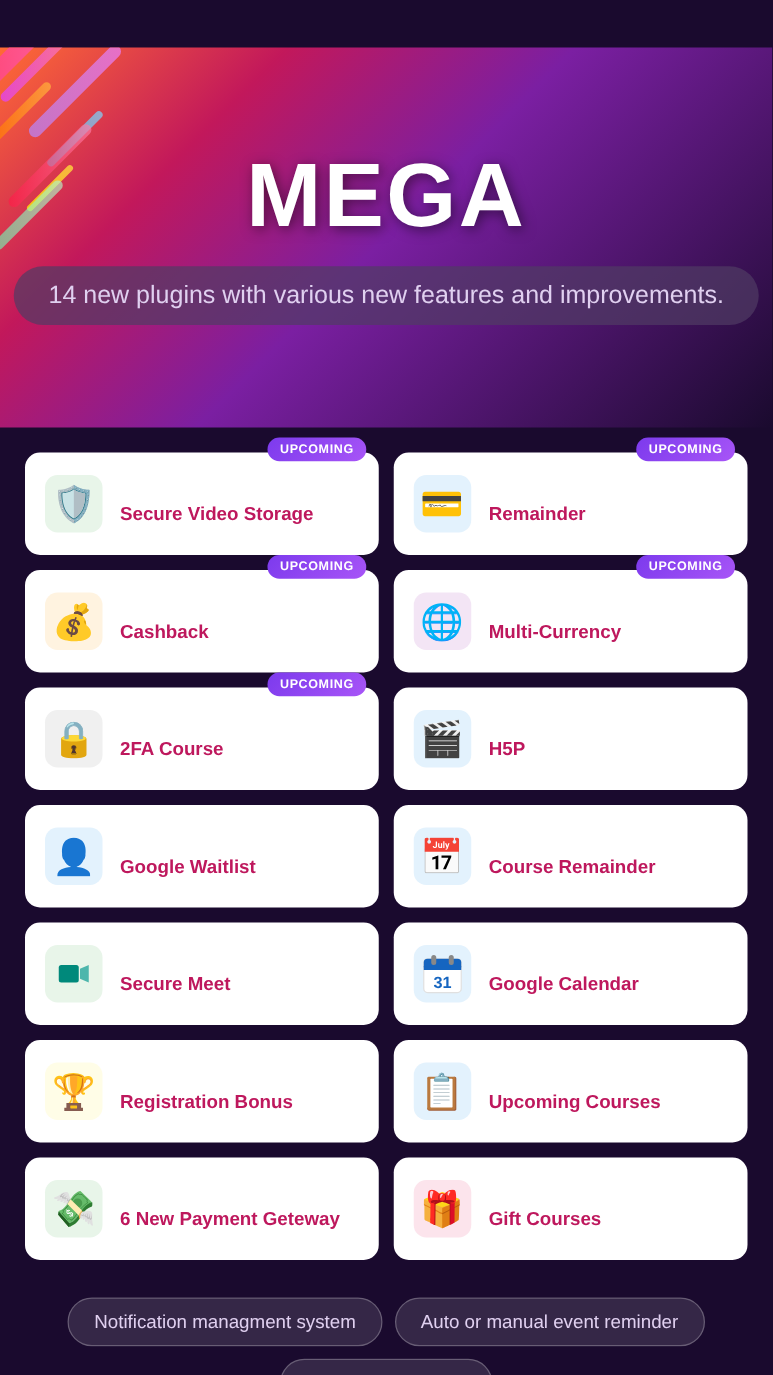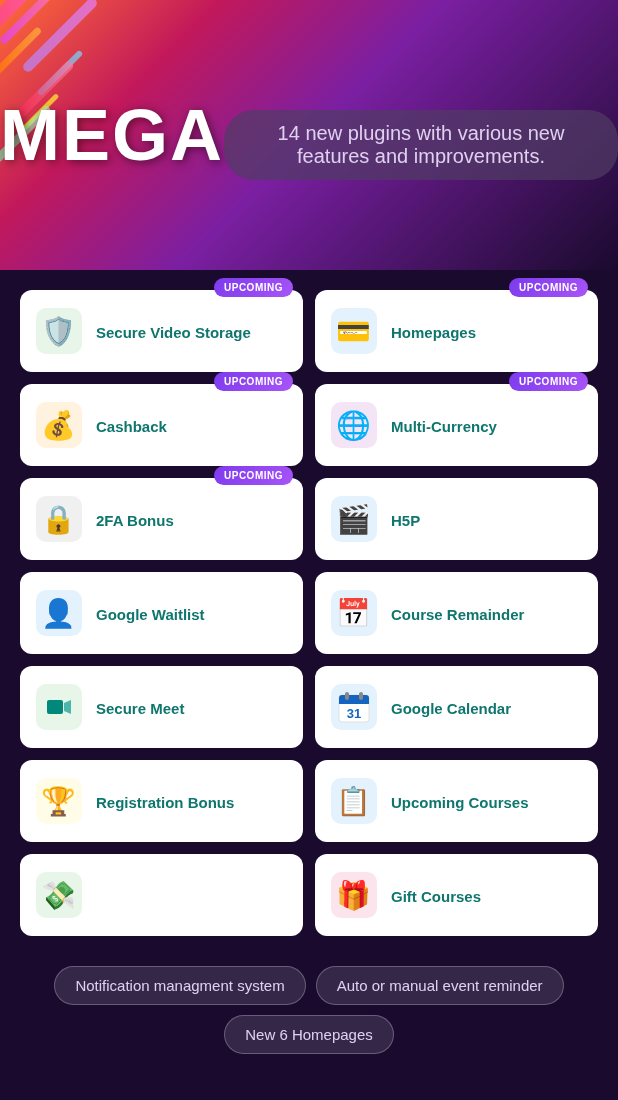--- a/index.html
+++ b/index.html
@@ -7,27 +7,28 @@
       width: 618px;
       min-height: 1100px;
       font-family: 'Arial', sans-serif;
       background: #1a0a2e;
       overflow-x: hidden;
     }
 
     .hero {
       position: relative;
       width: 100%;
-      height: 270px;
+      height: 304px;
       background: linear-gradient(135deg, #ff6b35 0%, #c2185b 25%, #7b1fa2 50%, #1a0a2e 100%);
       display: flex;
-      flex-direction: row;
+      flex-direction: column;
       align-items: center;
       justify-content: center;
       overflow: hidden;
+      margin-top: 38px;
     }
 
     .hero-stripes {
       position: absolute;
       top: 0; left: 0; right: 0; bottom: 0;
       overflow: hidden;
     }
 
     .hero-title {
       position: relative;
@@ -68,30 +69,30 @@
       grid-template-columns: 1fr 1fr;
       gap: 12px;
       margin-bottom: 20px;
     }
 
     .card {
       background: white;
       border-radius: 12px;
       padding: 18px 16px;
       display: flex;
-      align-items: flex-start;
+      align-items: center;
       gap: 14px;
       position: relative;
       min-height: 72px;
     }
 
     .card-label {
       font-size: 15px;
       font-weight: 600;
-      color: #0f766e;
+      color: #be185d;
       margin-top: 16px;
     }
 
     .badge {
       position: absolute;
       top: -12px;
       right: 10px;
       background: linear-gradient(135deg, #7c3aed, #a855f7);
       color: white;
       font-size: 10px;
@@ -167,38 +168,38 @@
   <div class="grid">
 
     <div class="card">
       <span class="badge">UPCOMING</span>
       <div class="icon-wrap bg-green">🛡️</div>
       <span class="card-label">Secure Video Storage</span>
     </div>
     <div class="card">
       <span class="badge">UPCOMING</span>
       <div class="icon-wrap bg-blue">💳</div>
-      <span class="card-label">Homepages</span>
+      <span class="card-label">Remainder</span>
     </div>
 
     <div class="card">
       <span class="badge">UPCOMING</span>
       <div class="icon-wrap bg-orange">💰</div>
       <span class="card-label">Cashback</span>
     </div>
     <div class="card">
       <span class="badge">UPCOMING</span>
       <div class="icon-wrap bg-purple">🌐</div>
       <span class="card-label">Multi-Currency</span>
     </div>
 
     <div class="card">
       <span class="badge">UPCOMING</span>
       <div class="icon-wrap bg-gray">🔒</div>
-      <span class="card-label">2FA Bonus</span>
+      <span class="card-label">2FA Course</span>
     </div>
     <div class="card">
       <div class="icon-wrap bg-blue">🎬</div>
       <span class="card-label">H5P</span>
     </div>
 
     <div class="card">
       <div class="icon-wrap bg-blue">👤</div>
       <span class="card-label">Google Waitlist</span>
     </div>
@@ -235,20 +236,21 @@
       <div class="icon-wrap bg-yellow">🏆</div>
       <span class="card-label">Registration Bonus</span>
     </div>
     <div class="card">
       <div class="icon-wrap bg-blue">📋</div>
       <span class="card-label">Upcoming Courses</span>
     </div>
 
     <div class="card">
       <div class="icon-wrap bg-green">💸</div>
+      <span class="card-label">6 New Payment Geteway</span>
     </div>
     <div class="card">
       <div class="icon-wrap bg-red">🎁</div>
       <span class="card-label">Gift Courses</span>
     </div>
 
   </div>
 
   <div class="tags-section">
     <div class="tag">Notification managment system</div>

